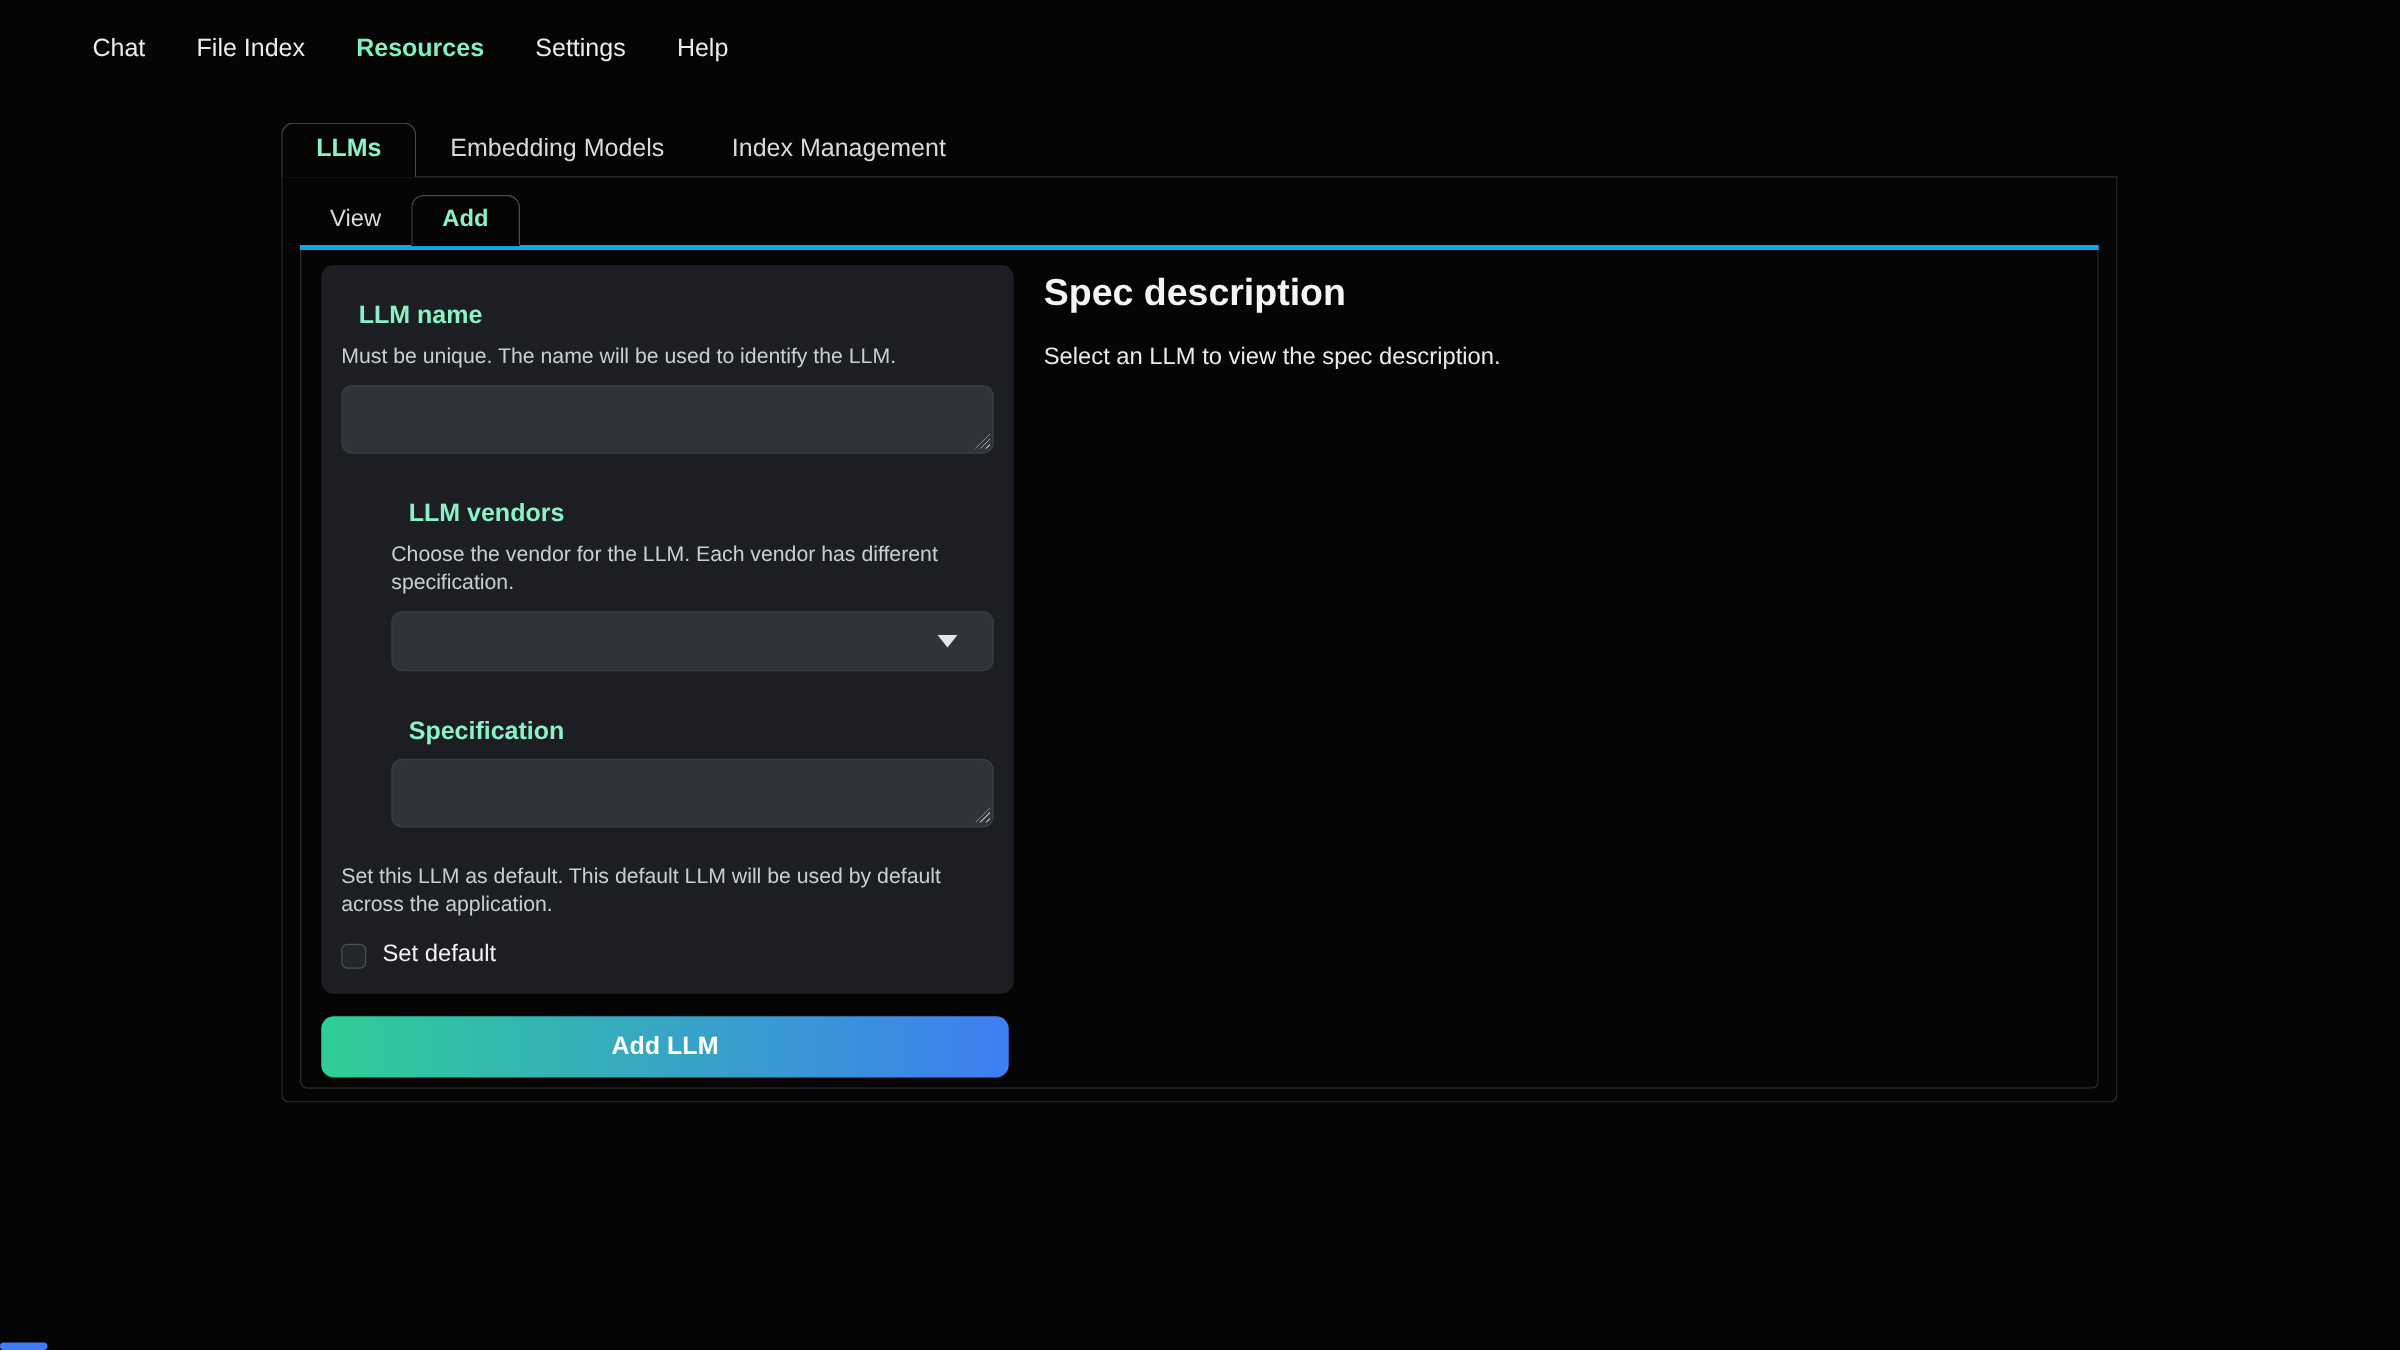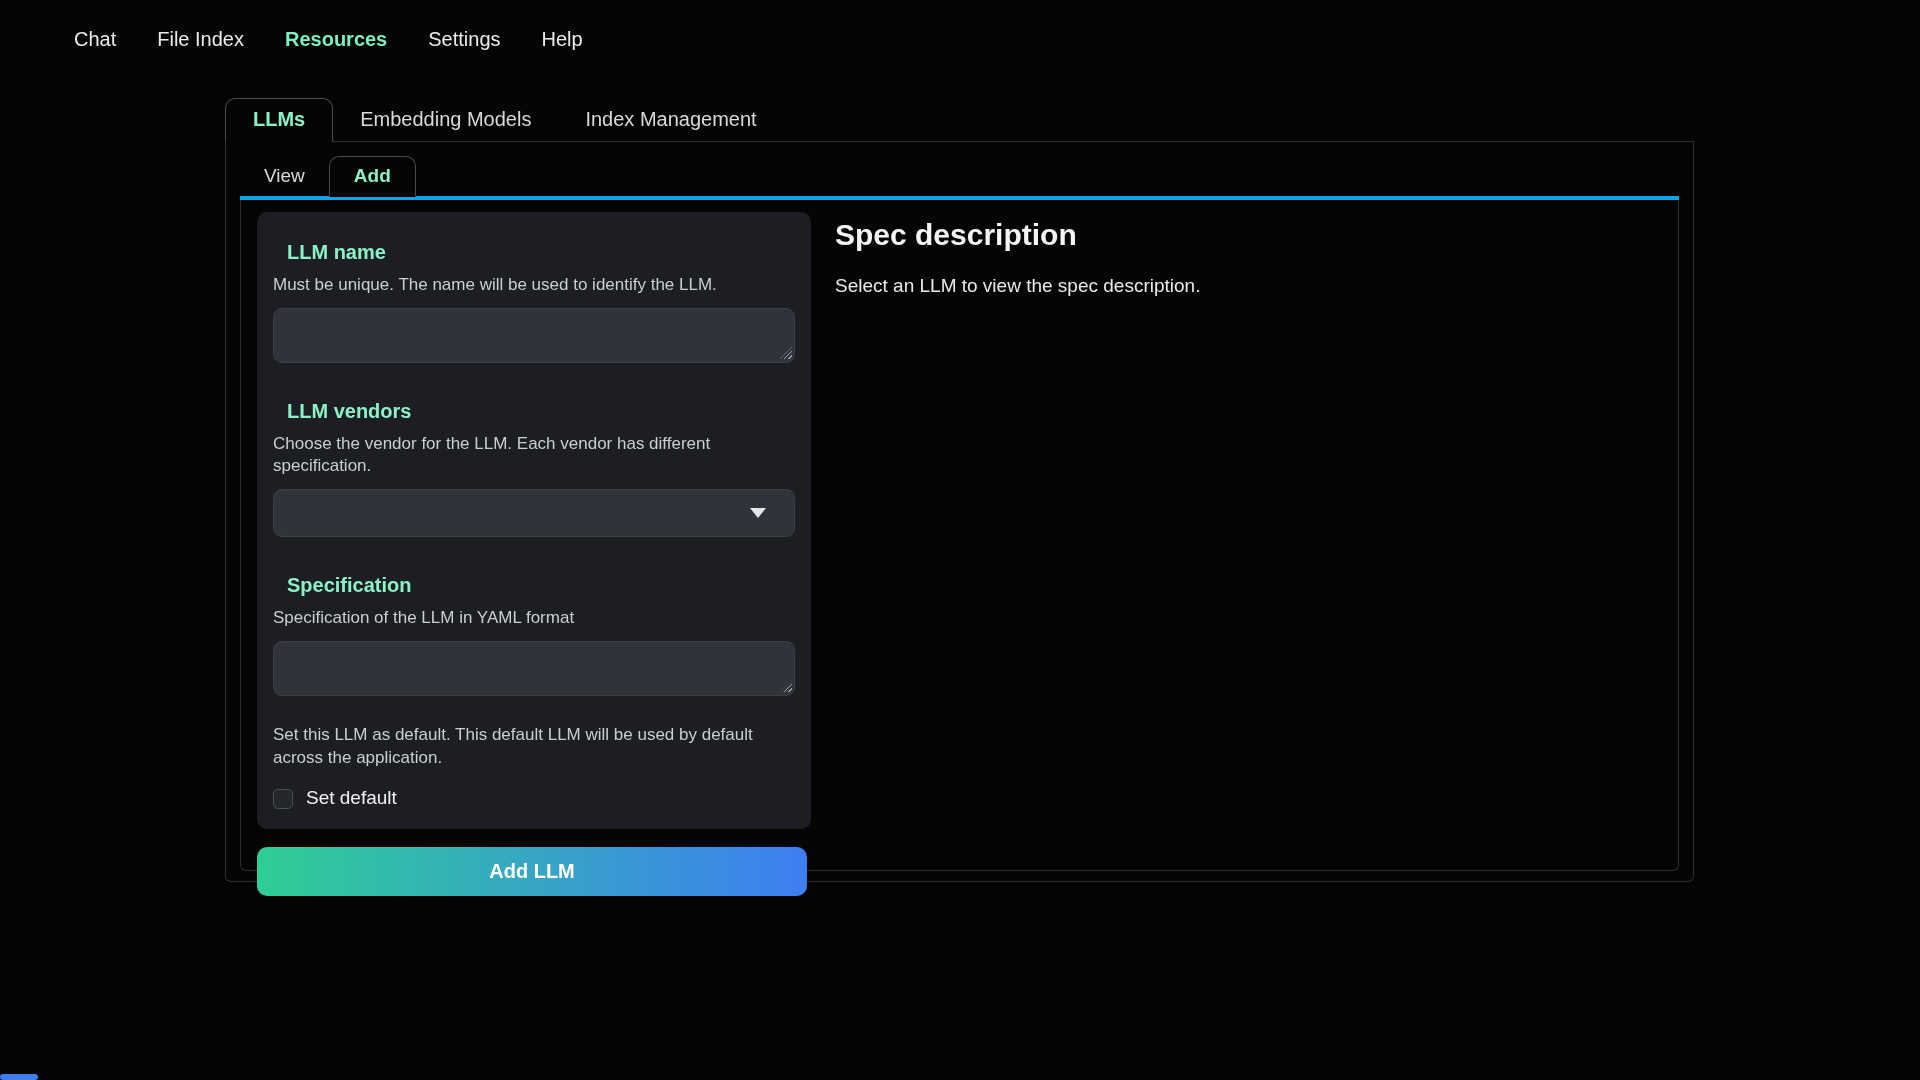--- a/index.html
+++ b/index.html
@@ -42,21 +42,21 @@
     display:flex; gap:20px; align-items:flex-start;
   }
 
   
   .form-col { width:554px; flex:0 0 554px; }
   .card {
     width:554px; background:#1c1e23; border-radius:10px;
     padding:16px 16px 20px;
   }
   .field { }
-  .field + .field { margin-top:36px; }
+  .field + .field { margin-top:36px;margin-left:40px; }
   .field-label { color:#8bf1c6; font-weight:bold; font-size:20px; margin:12px 0 10px 14px; line-height:1.2; }
   .field + .field .field-label { margin-top:0; }
   .field-info { color:#caced3; font-size:17px; margin:0 0 12px 0; line-height:1.3; }
   .input-wrap { position:relative; }
   textarea.txt {
     display:block; width:100%; height:55px;
     background:#2f333a; border:1px solid #3a3e45; border-radius:9px;
     resize:none; color:#e9e9e9; font-family:inherit; font-size:17px; padding:8px 12px; outline:none;
   }
   .grip {
@@ -145,21 +145,20 @@
           <div class="field">
             <div class="field-label">LLM vendors</div>
             <p class="field-info">Choose the vendor for the LLM. Each vendor has different specification.</p>
             <div class="dropdown">
               <span class="caret"></span>
             </div>
           </div>
 
           <div class="field">
             <div class="field-label">Specification</div>
-            <p class="field-info">Specification of the LLM in YAML format</p>
             <div class="input-wrap">
               <textarea class="txt" style=""></textarea>
               <div class="grip"></div>
             </div>
           </div>
 
           <p class="default-info">Set this LLM as default. This default LLM will be used by default across the application.</p>
 
           <label class="checkbox-row">
             <input type="checkbox" class="checkbox" style="">

